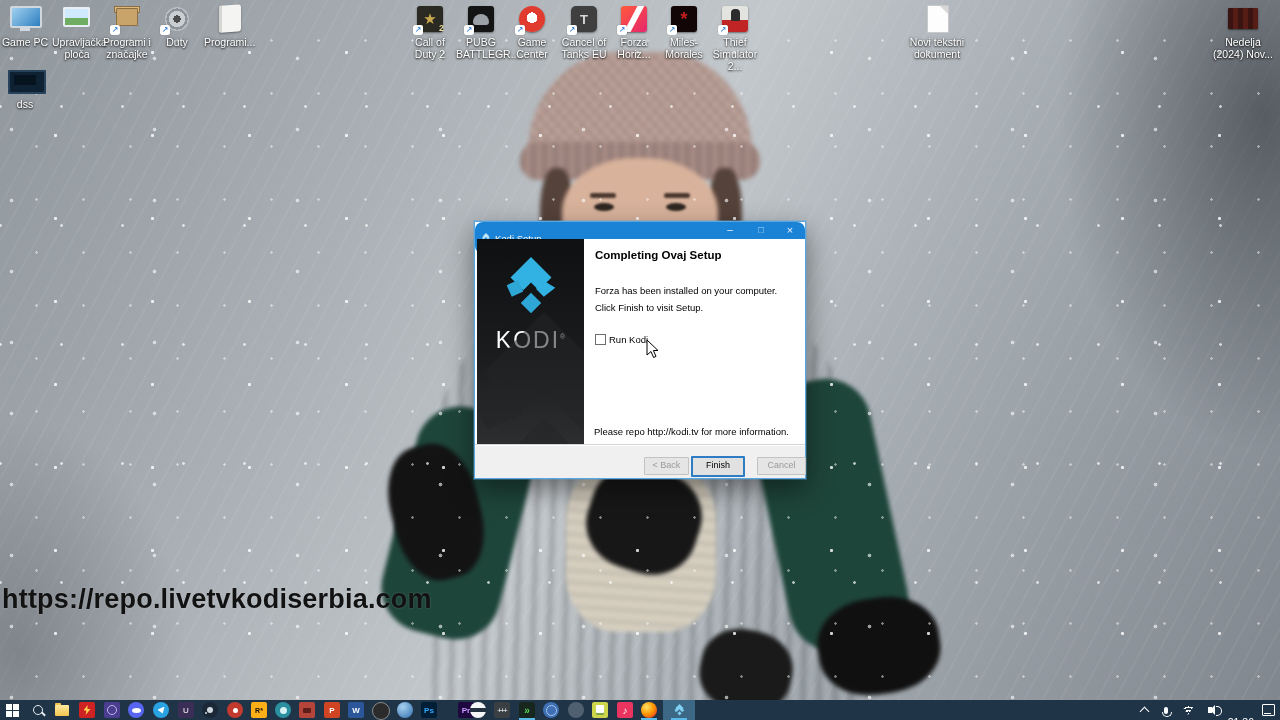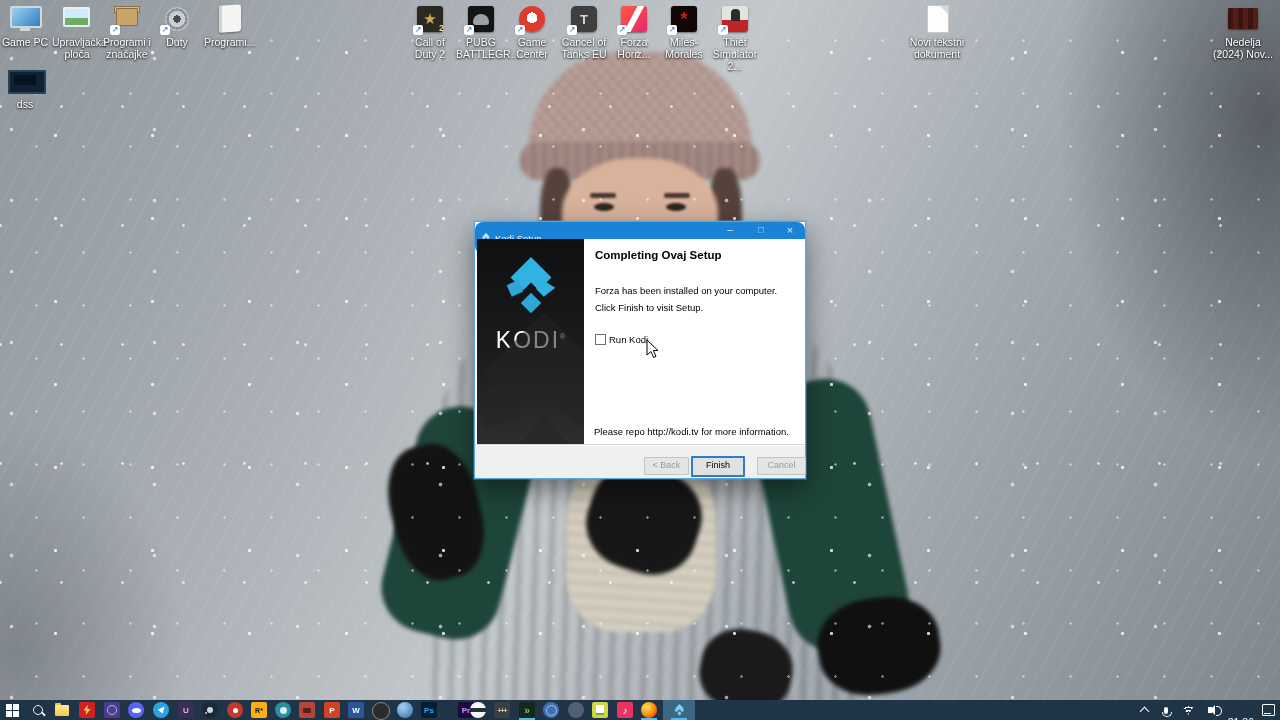--- a/index.html
+++ b/index.html
@@ -332,20 +332,21 @@
       </div>
     <div class="lbl">Novi tekstni dokument</div>
   </div>
   <div class="dicon wide" style="left:1211px;top:4px">
     <div class="art art-vid">
         <span class="fr"></span>
       </div>
     <div class="lbl">Nedelja (2024) Nov...</div>
   </div>
 
+  <div class="overlay-url">https://repo.livetvkodiserbia.com</div>
 
   <div class="win">
     <div class="titlebar">
       <svg class="ticon" viewBox="0 0 100 100">
         <polygon points="50,0 82,32 62,52 50,40 38,52 18,32" fill="#bfe6f7"></polygon>
         <polygon points="12,44 30,36 38,54 20,62" fill="#bfe6f7"></polygon>
         <polygon points="68,36 88,48 70,62 58,50" fill="#bfe6f7"></polygon>
         <polygon points="50,56 66,72 50,88 34,72" fill="#bfe6f7"></polygon>
       </svg>
       <span class="ttext">Kodi Setup</span>

